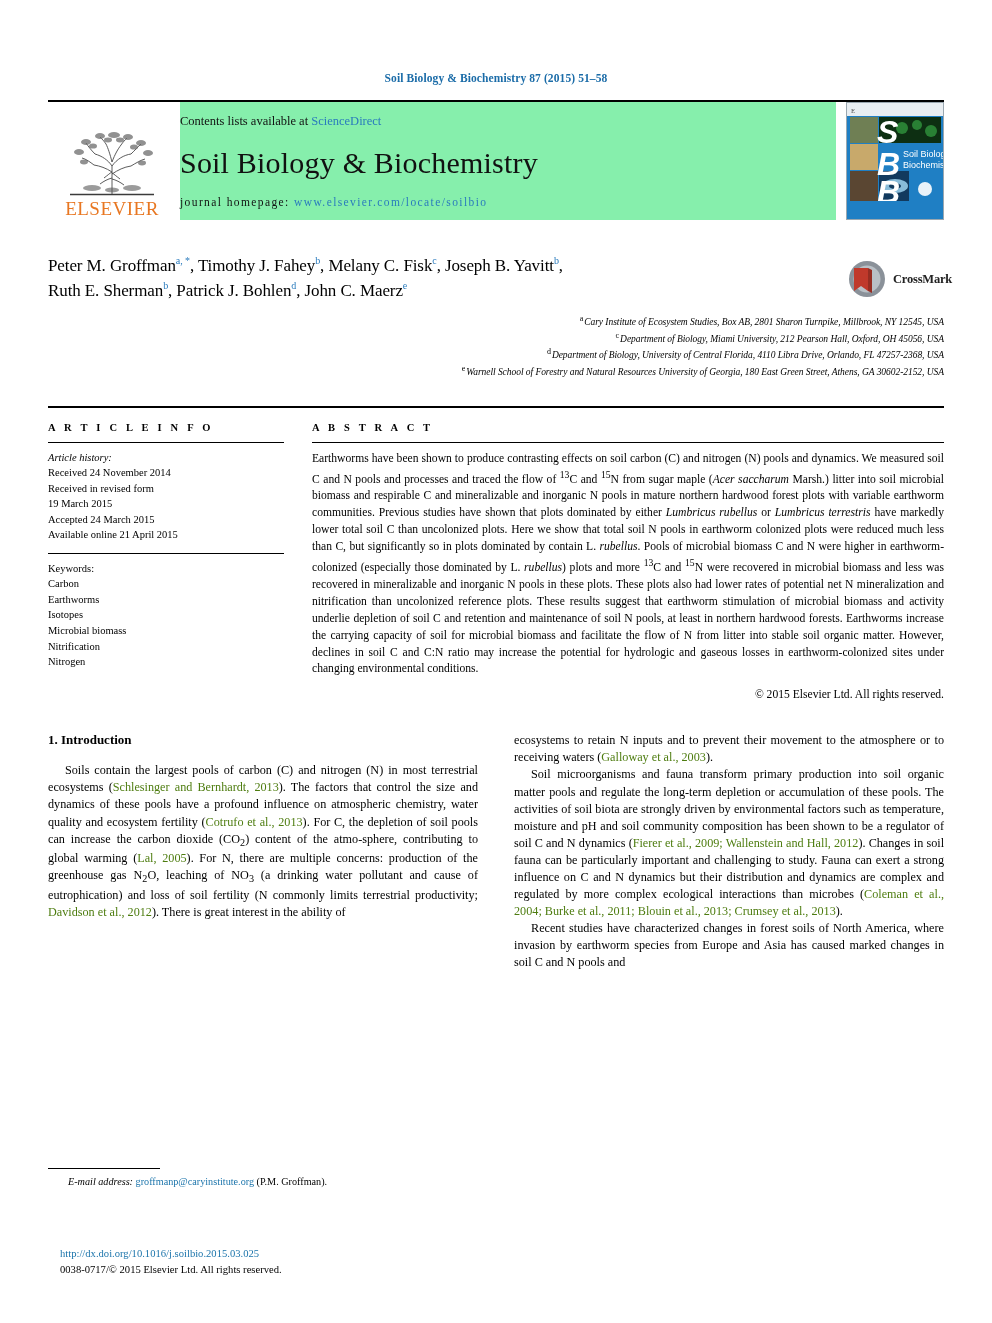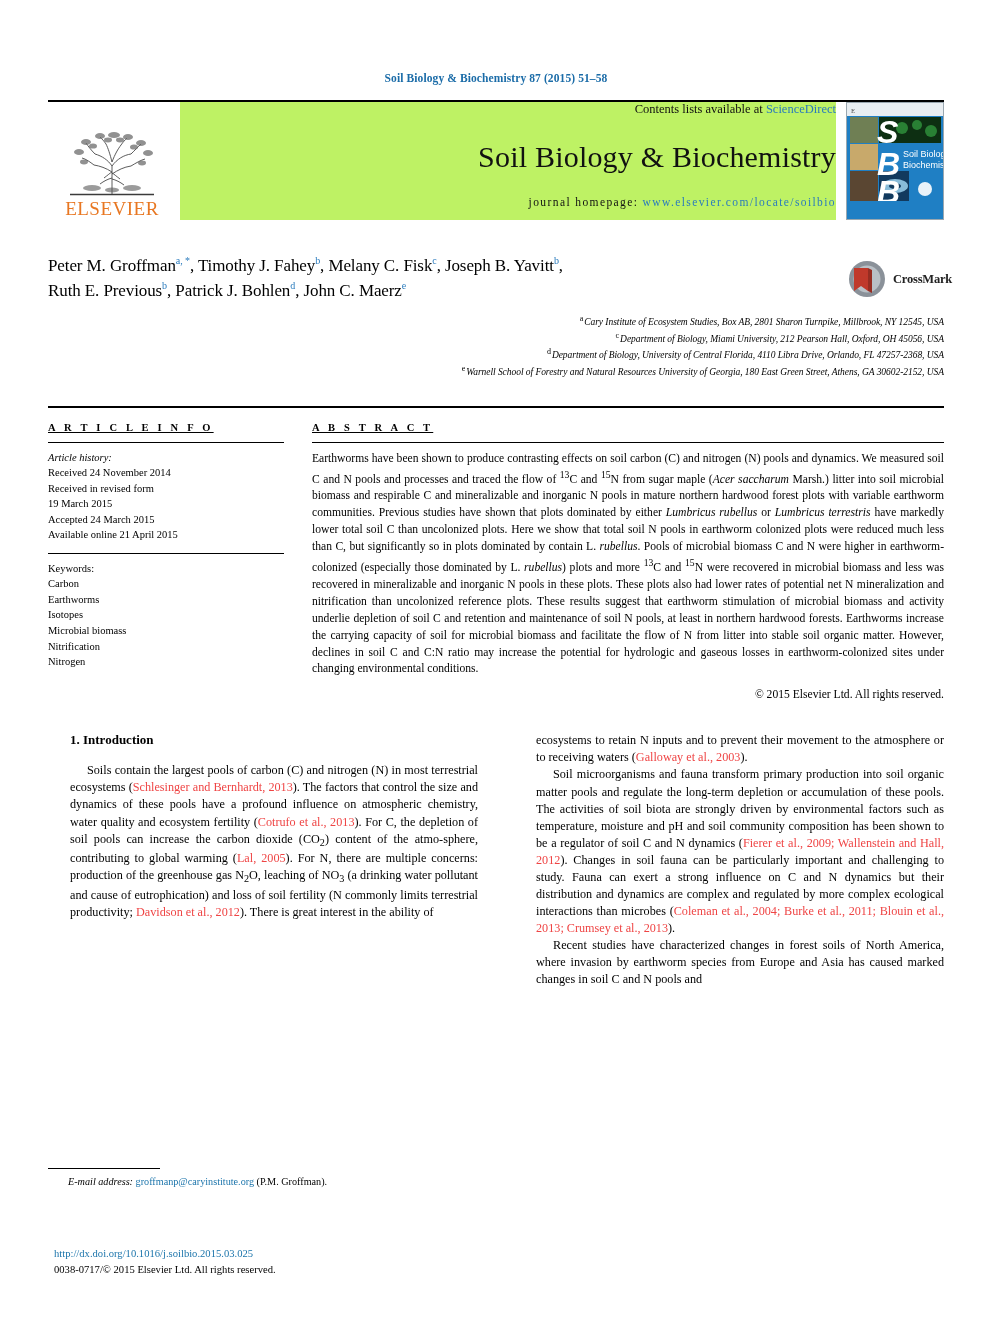--- a/index.html
+++ b/index.html
@@ -47,26 +47,26 @@
   .elsevier-word {
     font-family: "Liberation Serif", serif;
     color: #E87722;
     font-size: 19px;
     letter-spacing: .5px;
     line-height: 1;
     margin-top: 1px;
   }
   .center-band {
     flex: 1 1 auto;
-    background: #bef264;
+    background: #86efac;
     display: flex;
     flex-direction: column;
     justify-content: space-between;
-    align-items: flex-end;
-    padding: 0 0 12px 0;
+    align-items: flex-start;
+    padding: 12px 0 12px 0;
     margin-left: 4px;
     margin-right: 10px;
   }
   .contents-line { font-size: 12.5px; color: #111; }
   .contents-line .sd { color: #2a7bbd; }
   .journal-name {
     font-size: 30px;
     letter-spacing: .2px;
     color: #111;
     font-family: "Liberation Serif", serif;
@@ -131,21 +131,20 @@
     gap: 28px;
   }
   .col-info { flex: 0 0 236px; }
   .col-abstract { flex: 1 1 auto; }
 
   .sec-head {
     font-size: 10.5px;
     font-weight: bold;
     letter-spacing: 3.2px;
     margin-bottom: 9px;
-    text-decoration: underline;
   }
   .rule { border-top: 1px solid #000; }
   .info-block { padding-top: 7px; font-size: 10.5px; line-height: 1.48; }
   .info-block .it { font-style: italic; }
   .kw-block { margin-top: 10px; border-top: 1px solid #000; padding-top: 7px; font-size: 10.5px; line-height: 1.48; }
 
   .abstract-body {
     padding-top: 8px;
     font-size: 11.6px;
     line-height: 1.46;
@@ -155,56 +154,56 @@
   .abstract-body p { margin: 0; }
   .abstract-body .it { font-style: italic; }
   .copyright { text-align: right; margin-top: 9px; font-size: 11.6px; }
 
   
   .body-cols {
     margin: 28px 48px 0 48px;
     display: flex;
     gap: 36px;
   }
-  .bcol { flex: 1 1 0; position: relative; margin-left: 22px; }
+  .bcol { flex: 1 1 0; position: relative; }
   h2.section-title {
     font-size: 13px;
     font-weight: bold;
     margin: 0 0 14px 0;
     letter-spacing: 0;
   }
   .para {
     font-size: 12.2px;
     line-height: 1.40;
     text-align: justify;
     margin: 0;
     text-indent: 17px;
   }
   .para + .para { margin-top: 0; }
-  a.ref, .ref { color: #ef4444; text-decoration: none; }
+  a.ref, .ref { color: #4d7c0f; text-decoration: none; }
   .url-link { color: #1b74ab; text-decoration: none; }
 
   
   .footnote-area {
     position: absolute;
     left: 48px;
     top: 1168px;
     width: 430px;
   }
   .fn-rule { width: 112px; border-top: 1px solid #000; margin-bottom: 6px; }
   .fn-line {
     font-size: 10.2px;
     line-height: 1.46;
     padding-left: 12px;
     text-indent: -9px;
   }
   .fn-line .it { font-style: italic; }
   .doi-block {
     position: absolute;
-    left: 54px;
+    left: 60px;
     top: 1246px;
     width: 470px;
     font-size: 10.6px;
     line-height: 1.5;
   }
   .doi-block .doi { color: #1b74ab; }
 </style>
 </head>
 <body>
 
@@ -315,21 +314,21 @@
       </span>
       <span class="cm-text">CrossMark</span>
     </div>
   </div>
 
   <div class="authors">
     <span>Peter M. Groffman</span><sup>a, *</sup>,
     <span>Timothy J. Fahey</span><sup>b</sup>,
     <span>Melany C. Fisk</span><sup>c</sup>,
     <span>Joseph B. Yavitt</span><sup>b</sup>,<br>
-    <span>Ruth E. Previous</span><sup>b</sup>,
+    <span>Ruth E. Sherman</span><sup>b</sup>,
     <span>Patrick J. Bohlen</span><sup>d</sup>,
     <span>John C. Maerz</span><sup>e</sup>
   </div>
 
   <div class="affiliations">
     <div class="aff"><sup>a</sup><span>Cary Institute of Ecosystem Studies, Box AB, 2801 Sharon Turnpike, Millbrook, NY 12545, USA</span></div>
     <div class="aff"><sup>c</sup><span>Department of Biology, Miami University, 212 Pearson Hall, Oxford, OH 45056, USA</span></div>
     <div class="aff"><sup>d</sup><span>Department of Biology, University of Central Florida, 4110 Libra Drive, Orlando, FL 47257-2368, USA</span></div>
     <div class="aff"><sup>e</sup><span>Warnell School of Forestry and Natural Resources University of Georgia, 180 East Green Street, Athens, GA 30602-2152, USA</span></div>
   </div>

